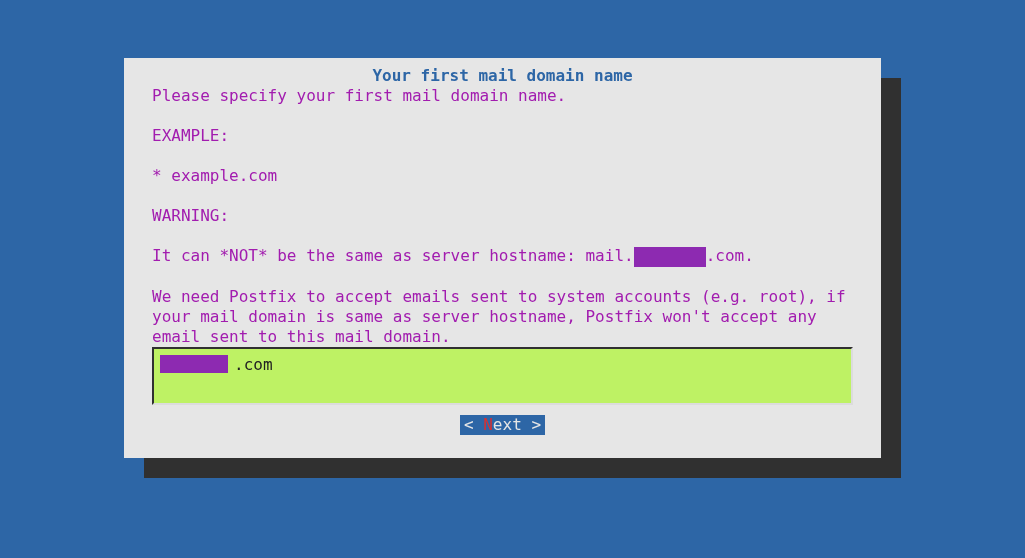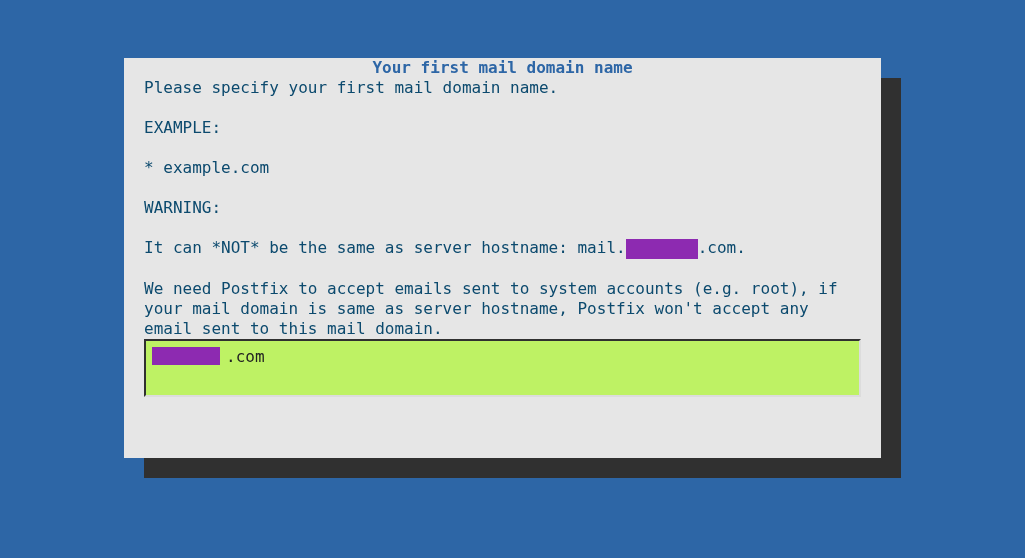--- a/index.html
+++ b/index.html
@@ -23,31 +23,31 @@
       height: 400px;
       background: #303030;
     }
     .dialog {
       position: absolute;
       left: 124px;
       top: 58px;
       width: 757px;
       height: 400px;
       background: #e6e6e6;
-      padding: 0;
+      padding: 8px;
     }
     .title {
       text-align: center;
       color: #2d66a6;
       font-weight: bold;
       padding-top: 0px;
       margin: 0;
     }
     .body-text {
-      color: #0c4a6e;
+      color: #a21caf;
       padding: 0 20px;
       white-space: pre-wrap;
       margin: 0;
       position: relative;
     }
     .redact1 {
       position: absolute;
       background: #8d2ab1;
       z-index: 5;
     }
@@ -109,14 +109,17 @@
 <span>your mail domain is same as server hostname, Postfix won't accept any</span>
 <span>email sent to this mail domain.</span></div>
 
   <div class="input-area">
     <span class="input-text-wrap">
       <span class="redact1" style="left:-4px;top:0;width:68px;height:18px;"></span>
       <span style="padding-left:70px">.com</span>
     </span>
   </div>
 
+  <div class="button-bar">
+    <span class="next-btn"><span>&lt; </span><span class="hotkey">N</span><span>ext &gt;</span></span>
+  </div>
 
 </div>
 
 </body></html>

